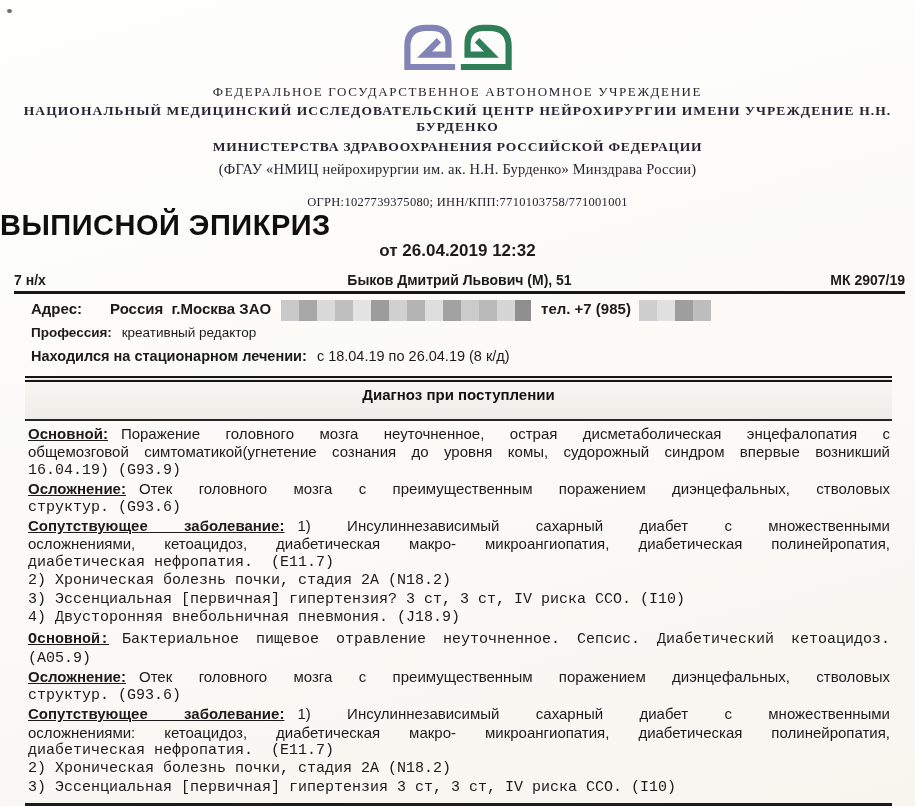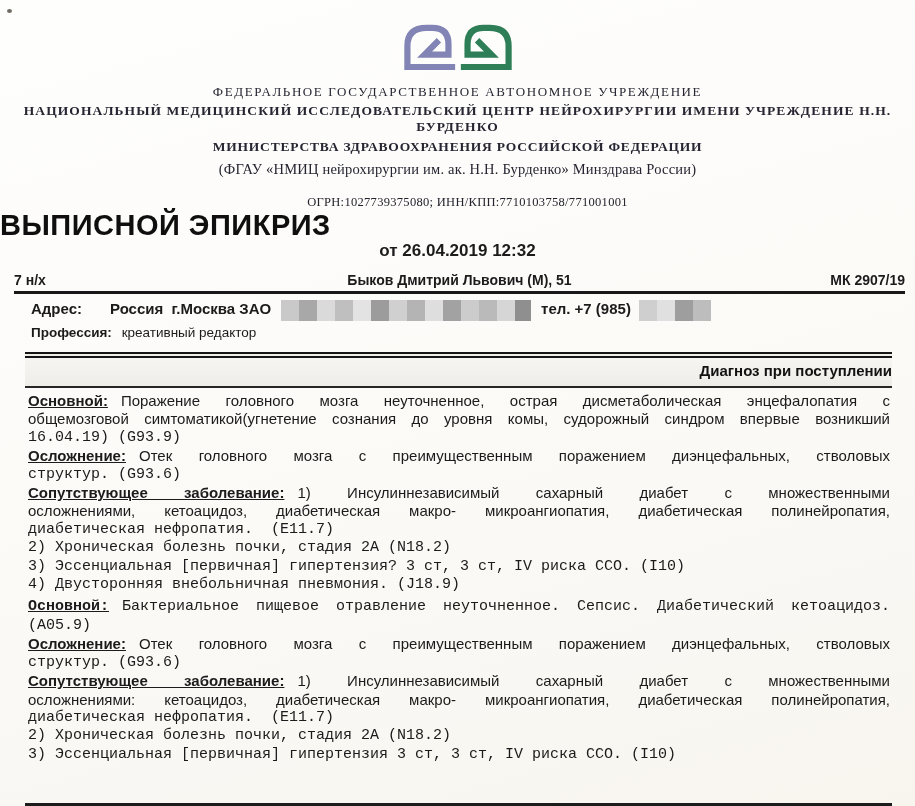--- a/index.html
+++ b/index.html
@@ -38,21 +38,21 @@
     background:linear-gradient(90deg,#cfcfcf 0 18px,#e0e0e0 18px 36px,#9e9e9e 36px 54px,#bdbdbd 54px 72px); }
 
   .prof-row { margin:4px 25px 0 31px; font-size:13.5px; }
   .stay-row { margin:8px 25px 0 31px; font-size:14.5px; }
   .blabel { font-weight:bold; }
   .bval { margin-left:6px; }
 
   .section-box {
     margin:12px 23px 0 25px; border-top:6px double #151515; border-bottom:2px solid #262626;
     background:linear-gradient(180deg,#f6f5f1,#efede8);
-    text-align:right; font-weight:bold; font-size:15px; padding:4px 0 7px; color:#121212;
+    text-align:center; font-weight:bold; font-size:15px; padding:4px 0 16px; color:#121212;
   }
   .paras { margin:4px 25px 0 28px; font-size:15px; }
   .tline { line-height:18.4px; text-align:justify; text-align-last:justify; }
   .tline.last { text-align-last:left;font-family:Liberation Mono, monospace; }
   .lbl { font-weight:bold; text-decoration:underline; margin-right:13px; }
   .bottom-line { position:absolute; left:25px; right:23px; bottom:0; height:3px; background:#1c1c1c; }
 </style>
 </head>
 <body>
 
@@ -92,20 +92,24 @@
     <span class="mosaic mosaic-address"></span>
     <span class="phone-label">тел. +7 (985)</span>
     <span class="mosaic mosaic-phone"></span>
   </div>
 
   <div class="prof-row">
     <span class="blabel">Профессия:</span>
     <span class="bval">креативный редактор</span>
   </div>
 
+  <div class="stay-row">
+    <span class="blabel">Находился на стационарном лечении:</span>
+    <span class="bval">с 18.04.19 по 26.04.19 (8 к/д)</span>
+  </div>
 
   <div class="section-box">Диагноз при поступлении</div>
   <div class="paras">
       <div class="para">
         <div class="tline"><span class="lbl">Основной:</span><span class="pre">Поражение головного мозга неуточненное, острая дисметаболическая энцефалопатия с</span></div>
         <div class="tline"><span class="pre">общемозговой симтоматикой(угнетение сознания до уровня комы, судорожный синдром впервые возникший</span></div>
         <div class="tline last"><span class="pre">16.04.19) (G93.9)</span></div>
       </div>
       <div class="para">
         <div class="tline"><span class="lbl">Осложнение:</span><span class="pre">Отек головного мозга с преимущественным поражением диэнцефальных, стволовых</span></div>

